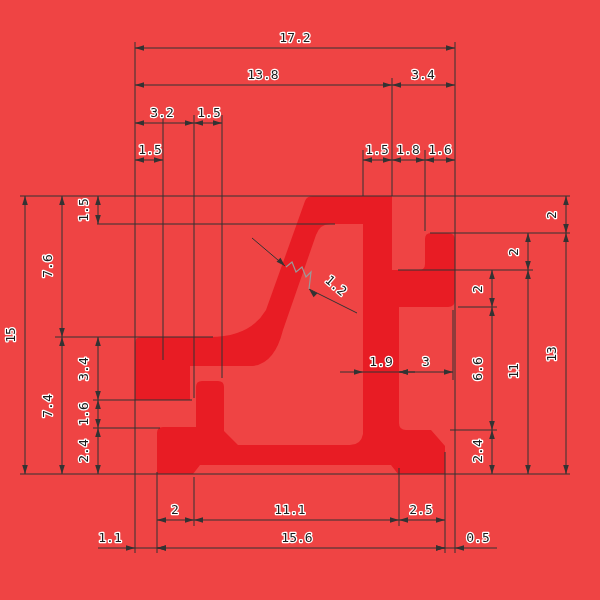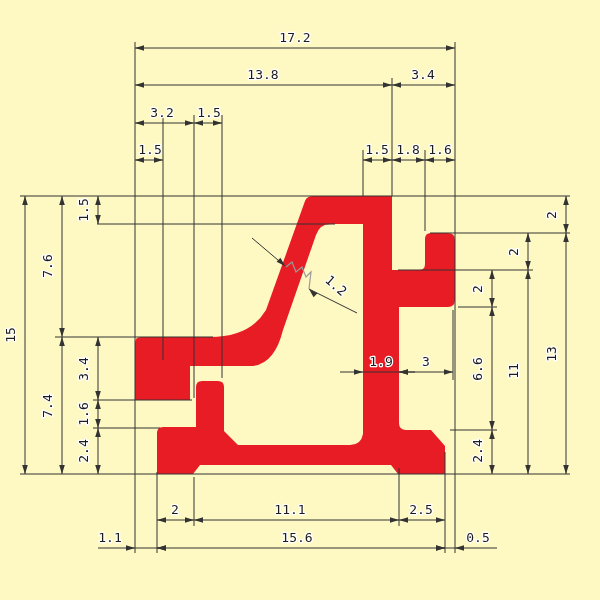--- a/index.html
+++ b/index.html
@@ -1,17 +1,17 @@
 <!DOCTYPE html>
 <html><head>
 <meta charset="utf-8">
 <style>
   html,body{margin:0;padding:0;background:#ffffff;}
   body{font-family:"DejaVu Sans Mono","Liberation Mono",monospace;}
-  .stage{position:relative;width:600px;height:600px;background:#fef9c3;overflow:hidden;}
+  .stage{position:relative;width:600px;height:600px;background:#ef4444;overflow:hidden;}
   svg text{font-family:"DejaVu Sans Mono","Liberation Mono",monospace;font-size:13px;fill:#1c1c1c;
            paint-order:stroke;stroke:#ffffff;stroke-width:2.5px;stroke-linejoin:round;}
 </style>
 </head>
 <body>
 
 <div class="stage">
   <svg id="cad" width="600" height="600" viewBox="0 0 600 600" xmlns="http://www.w3.org/2000/svg">
 
     <path id="profile" stroke="none" d="M 135 343

